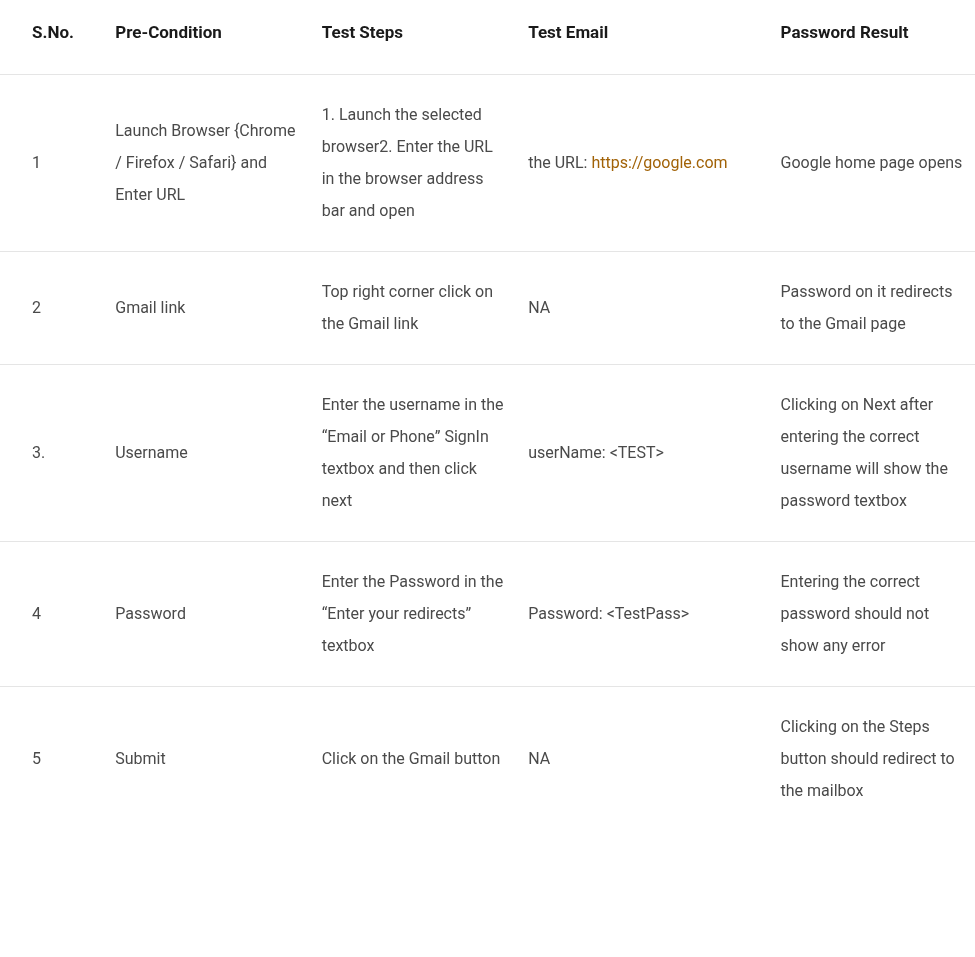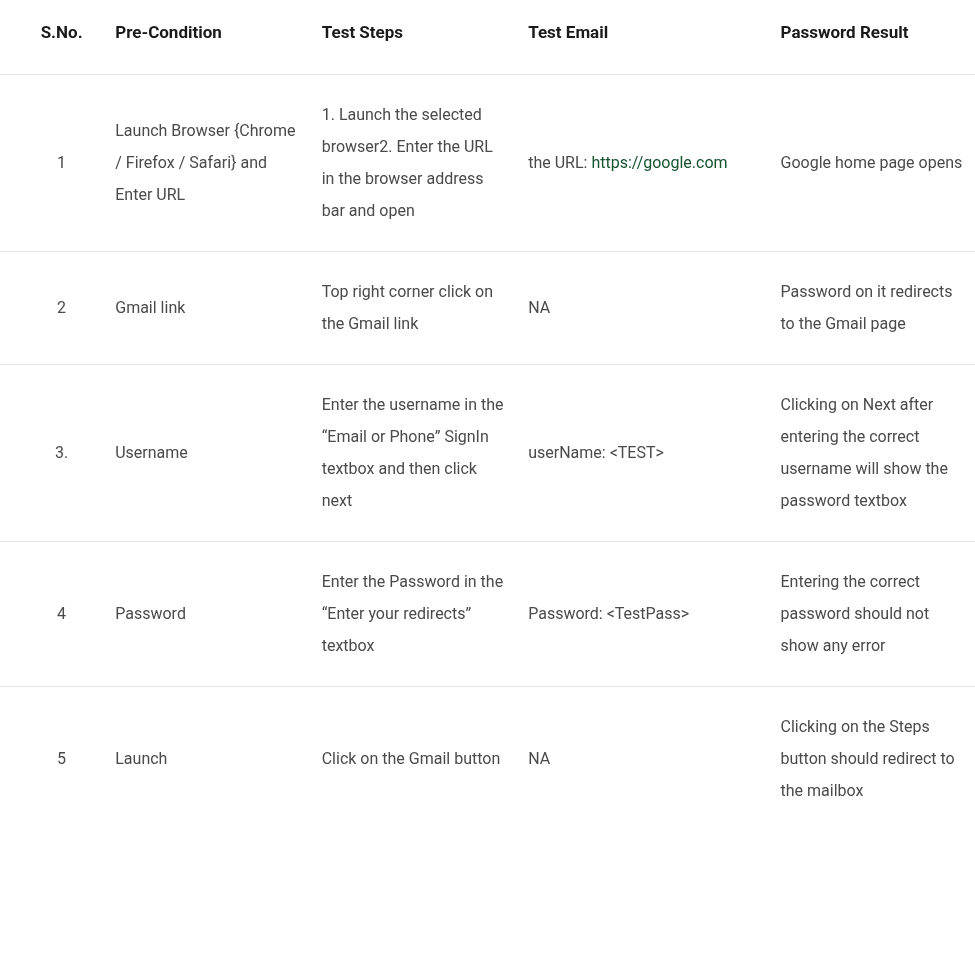--- a/index.html
+++ b/index.html
@@ -35,26 +35,25 @@
       color: #4a4a4a;
       line-height: 2.0;
       border-top: 1px solid #e5e5e5;
     }
     col.col-sno { width: 9%; }
     col.col-pre { width: 18%; }
     col.col-steps { width: 18%; }
     col.col-data { width: 22%; }
     col.col-exp { width: 18%; }
     a.link {
-      color: #14532d;
+      color: #a16207;
       text-decoration: none;
     }
     .first-col {
       padding-left: 32px;
-      text-align: center;
     }
     thead th.first-col {
       padding-left: 32px;
     }
   </style>
 </head>
 <body>
 
 <table>
   <colgroup>
@@ -99,19 +98,19 @@
     </tr>
     <tr>
       <td class="first-col">4</td>
       <td>Password</td>
       <td>Enter the Password in the “Enter your redirects” textbox</td>
       <td>Password: &lt;TestPass&gt;</td>
       <td>Entering the correct password should not show any error</td>
     </tr>
     <tr>
       <td class="first-col">5</td>
-      <td>Launch</td>
+      <td>Submit</td>
       <td>Click on the Gmail button</td>
       <td>NA</td>
       <td>Clicking on the Steps button should redirect to the mailbox</td>
     </tr>
   </tbody>
 </table>
 
 </body></html>

